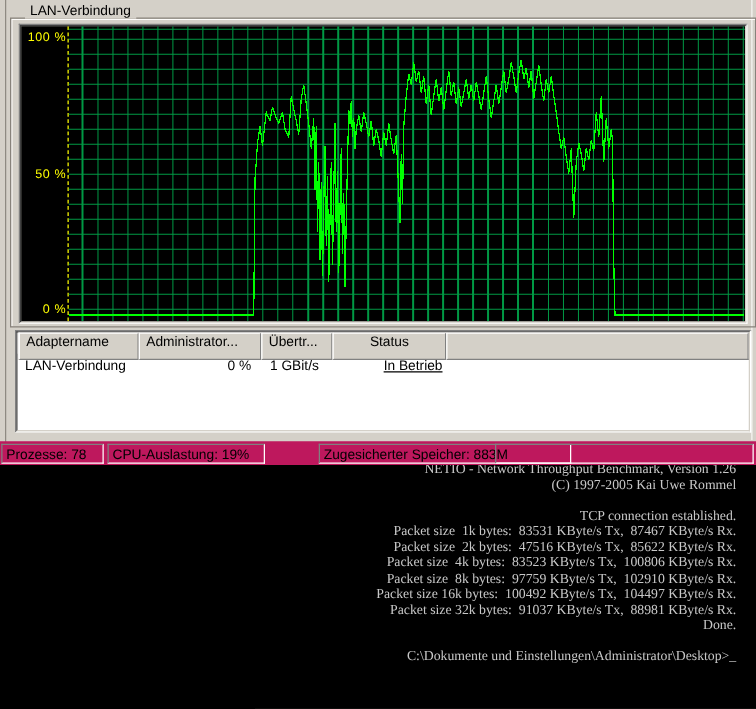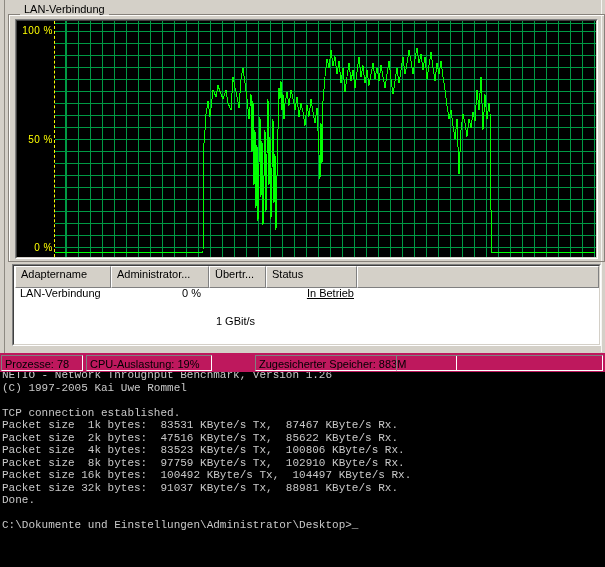--- a/index.html
+++ b/index.html
@@ -45,41 +45,41 @@
               border-bottom:1px solid #fff; border-right:1px solid #fff; }
   .listview-inner { width:100%; height:100%; background:#fff;
               border-top:1px solid #404040; border-left:1px solid #404040;
               border-bottom:1px solid #d4d0c8; border-right:1px solid #d4d0c8; overflow:hidden; }
   .hdr-row { display:flex; height:17px; padding-left:1px; background:#fff; }
   .hdr-btn { height:22px; background:#d4d0c8; font-size:11px; color:#000; line-height:15px;
              padding:0 5px; white-space:nowrap; overflow:hidden;
              border-top:1px solid #fff; border-left:1px solid #fff;
              border-bottom:1px solid #808080; border-right:1px solid #808080; }
   .hdr-c0 { width:96px; } .hdr-c1 { width:98px; } .hdr-c2 { width:57px; }
-  .hdr-c3 { width:91px; text-align:left; } .hdr-c4 { flex:1; }
+  .hdr-c3 { width:91px; text-align:center; } .hdr-c4 { flex:1; }
   .lv-row { display:flex; height:14px; margin-top:4px; font-size:11px; color:#000; }
   .lv-c0 { width:96px; padding-left:6px; } .lv-c1 { width:98px; text-align:right; padding-right:7px; }
-  .lv-c2 { width:57px; text-align:center; padding-right:2px;margin-top:28px; }
+  .lv-c2 { width:57px; text-align:center; padding-right:2px; }
   .lv-c3 { width:91px; text-align:right; padding-right:2px;text-decoration:underline; }
 
   
   .statusbar { position:absolute; left:0; top:353px; width:605px; height:19px; background:#be185d; }
   .sb-panel  { position:absolute; top:2px; height:16px; font-size:11px; color:#000;
                line-height:14px; padding:1px 0 0 3px; white-space:nowrap; overflow:hidden;
                border-top:1px solid #808080; border-left:1px solid #808080;
                border-bottom:1px solid #fff; border-right:1px solid #fff; }
   .sb-0 { left:1px;   width:82px;  }
   .sb-1 { left:86px;  width:126px; }
   .sb-2 { left:215px; width:202px;margin-left:40px; }
   .sb-3 { left:396px; width:207px; }
 
   
   .console { position:absolute; left:0; top:372px; width:605px; height:195px; background:#000; overflow:hidden; }
-  .console pre { margin:2px 4px 0 2px; margin-top:-3px; font-family:Liberation Mono, monospace;
-                 font-size:11px; line-height:12.5px; color:#c8c8c8; white-space:pre; }
+  .console pre { margin:2px 16px 0 2px; margin-top:-3px; font-family:Liberation Serif, serif;
+                 font-size:11px; line-height:12.5px; color:#c8c8c8; white-space:pre;text-align:right; }
 </style>
 </head>
 <body>
 
 <div class="taskmgr">
   <div class="frame-line-left"></div>
   <div class="frame-line-right"></div>
 
   <div class="groupbox">
     <span class="groupbox-label">LAN-Verbindung</span>

